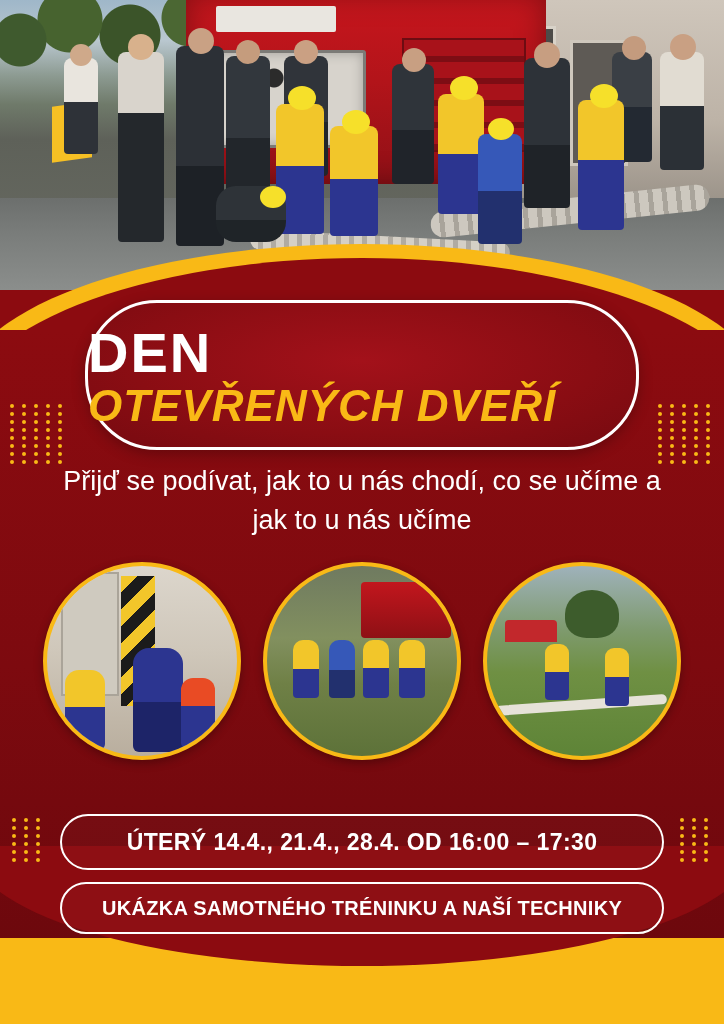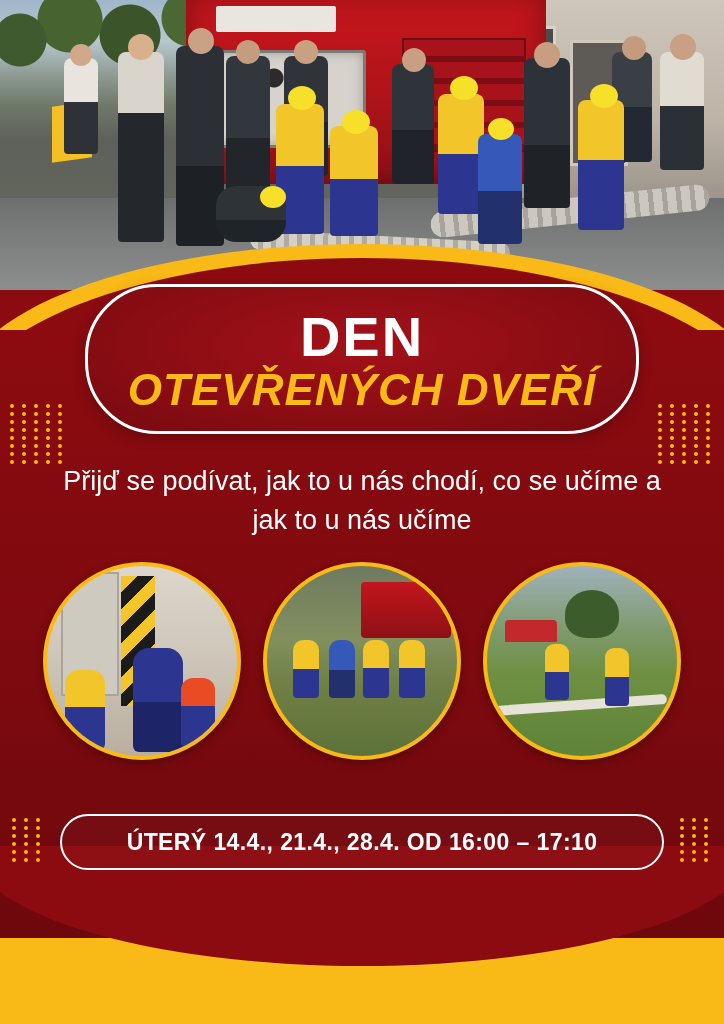--- a/index.html
+++ b/index.html
@@ -147,27 +147,27 @@
   }
   .dots-left-mid { left: 10px; top: 404px; --cols: 5; }
   .dots-right-mid { right: 10px; top: 404px; --cols: 5; }
   .dots-left-bot { left: 12px; top: 818px; --cols: 3; }
   .dots-right-bot { right: 12px; top: 818px; --cols: 3; }
 
   
   .title-plate {
     position: absolute; z-index: 6;
     left: 50%; transform: translateX(-50%);
-    top: 284px;
+    top: 300px;
     width: 548px; height: 144px;
     background: radial-gradient(ellipse at 50% 40%, #a3111a 0%, #8a0d13 60%, #760a10 100%);
     border: 3px solid #ffffff;
     border-radius: 72px;
     display: flex; flex-direction: column;
-    align-items: center; justify-content: center;
+    justify-content: center;
     box-shadow: 0 4px 14px rgba(0,0,0,.25);
   }
   .title-main {
     color: #ffffff;
     font-size: 56px;
     font-weight: bold;
     letter-spacing: 2px;
     line-height: 1;
     margin: 4px 0 2px;
   }
@@ -479,18 +479,19 @@
     </div>
     <div class="circle c3">
       <div class="tent"></div>
       <div class="tree2"></div>
       <div class="hose3"></div>
       <div class="kid" style="position:absolute;bottom:56px;left:58px;width:24px;height:56px;border-radius:9px 9px 4px 4px;background:linear-gradient(180deg,#f2c62a 0 50%,#2c3590 50% 100%);"></div>
       <div class="kid" style="position:absolute;bottom:50px;left:118px;width:24px;height:58px;border-radius:9px 9px 4px 4px;background:linear-gradient(180deg,#f2c62a 0 50%,#2c3590 50% 100%);"></div>
     </div>
   </div>
 
-  <div class="pill pill-date">ÚTERÝ 14.4., 21.4., 28.4.  OD  16:00 – 17:10</div>
+  <div class="pill pill-date">ÚTERÝ 14.4., 21.4., 28.4.  OD  16:00 – 17:30</div>
+  <div class="pill pill-demo">UKÁZKA SAMOTNÉHO TRÉNINKU A NAŠÍ TECHNIKY</div>
 
   <div class="bottom-band"></div>
   <div class="bottom-band-curve"></div>
 
 </div>
 
 </body></html>

